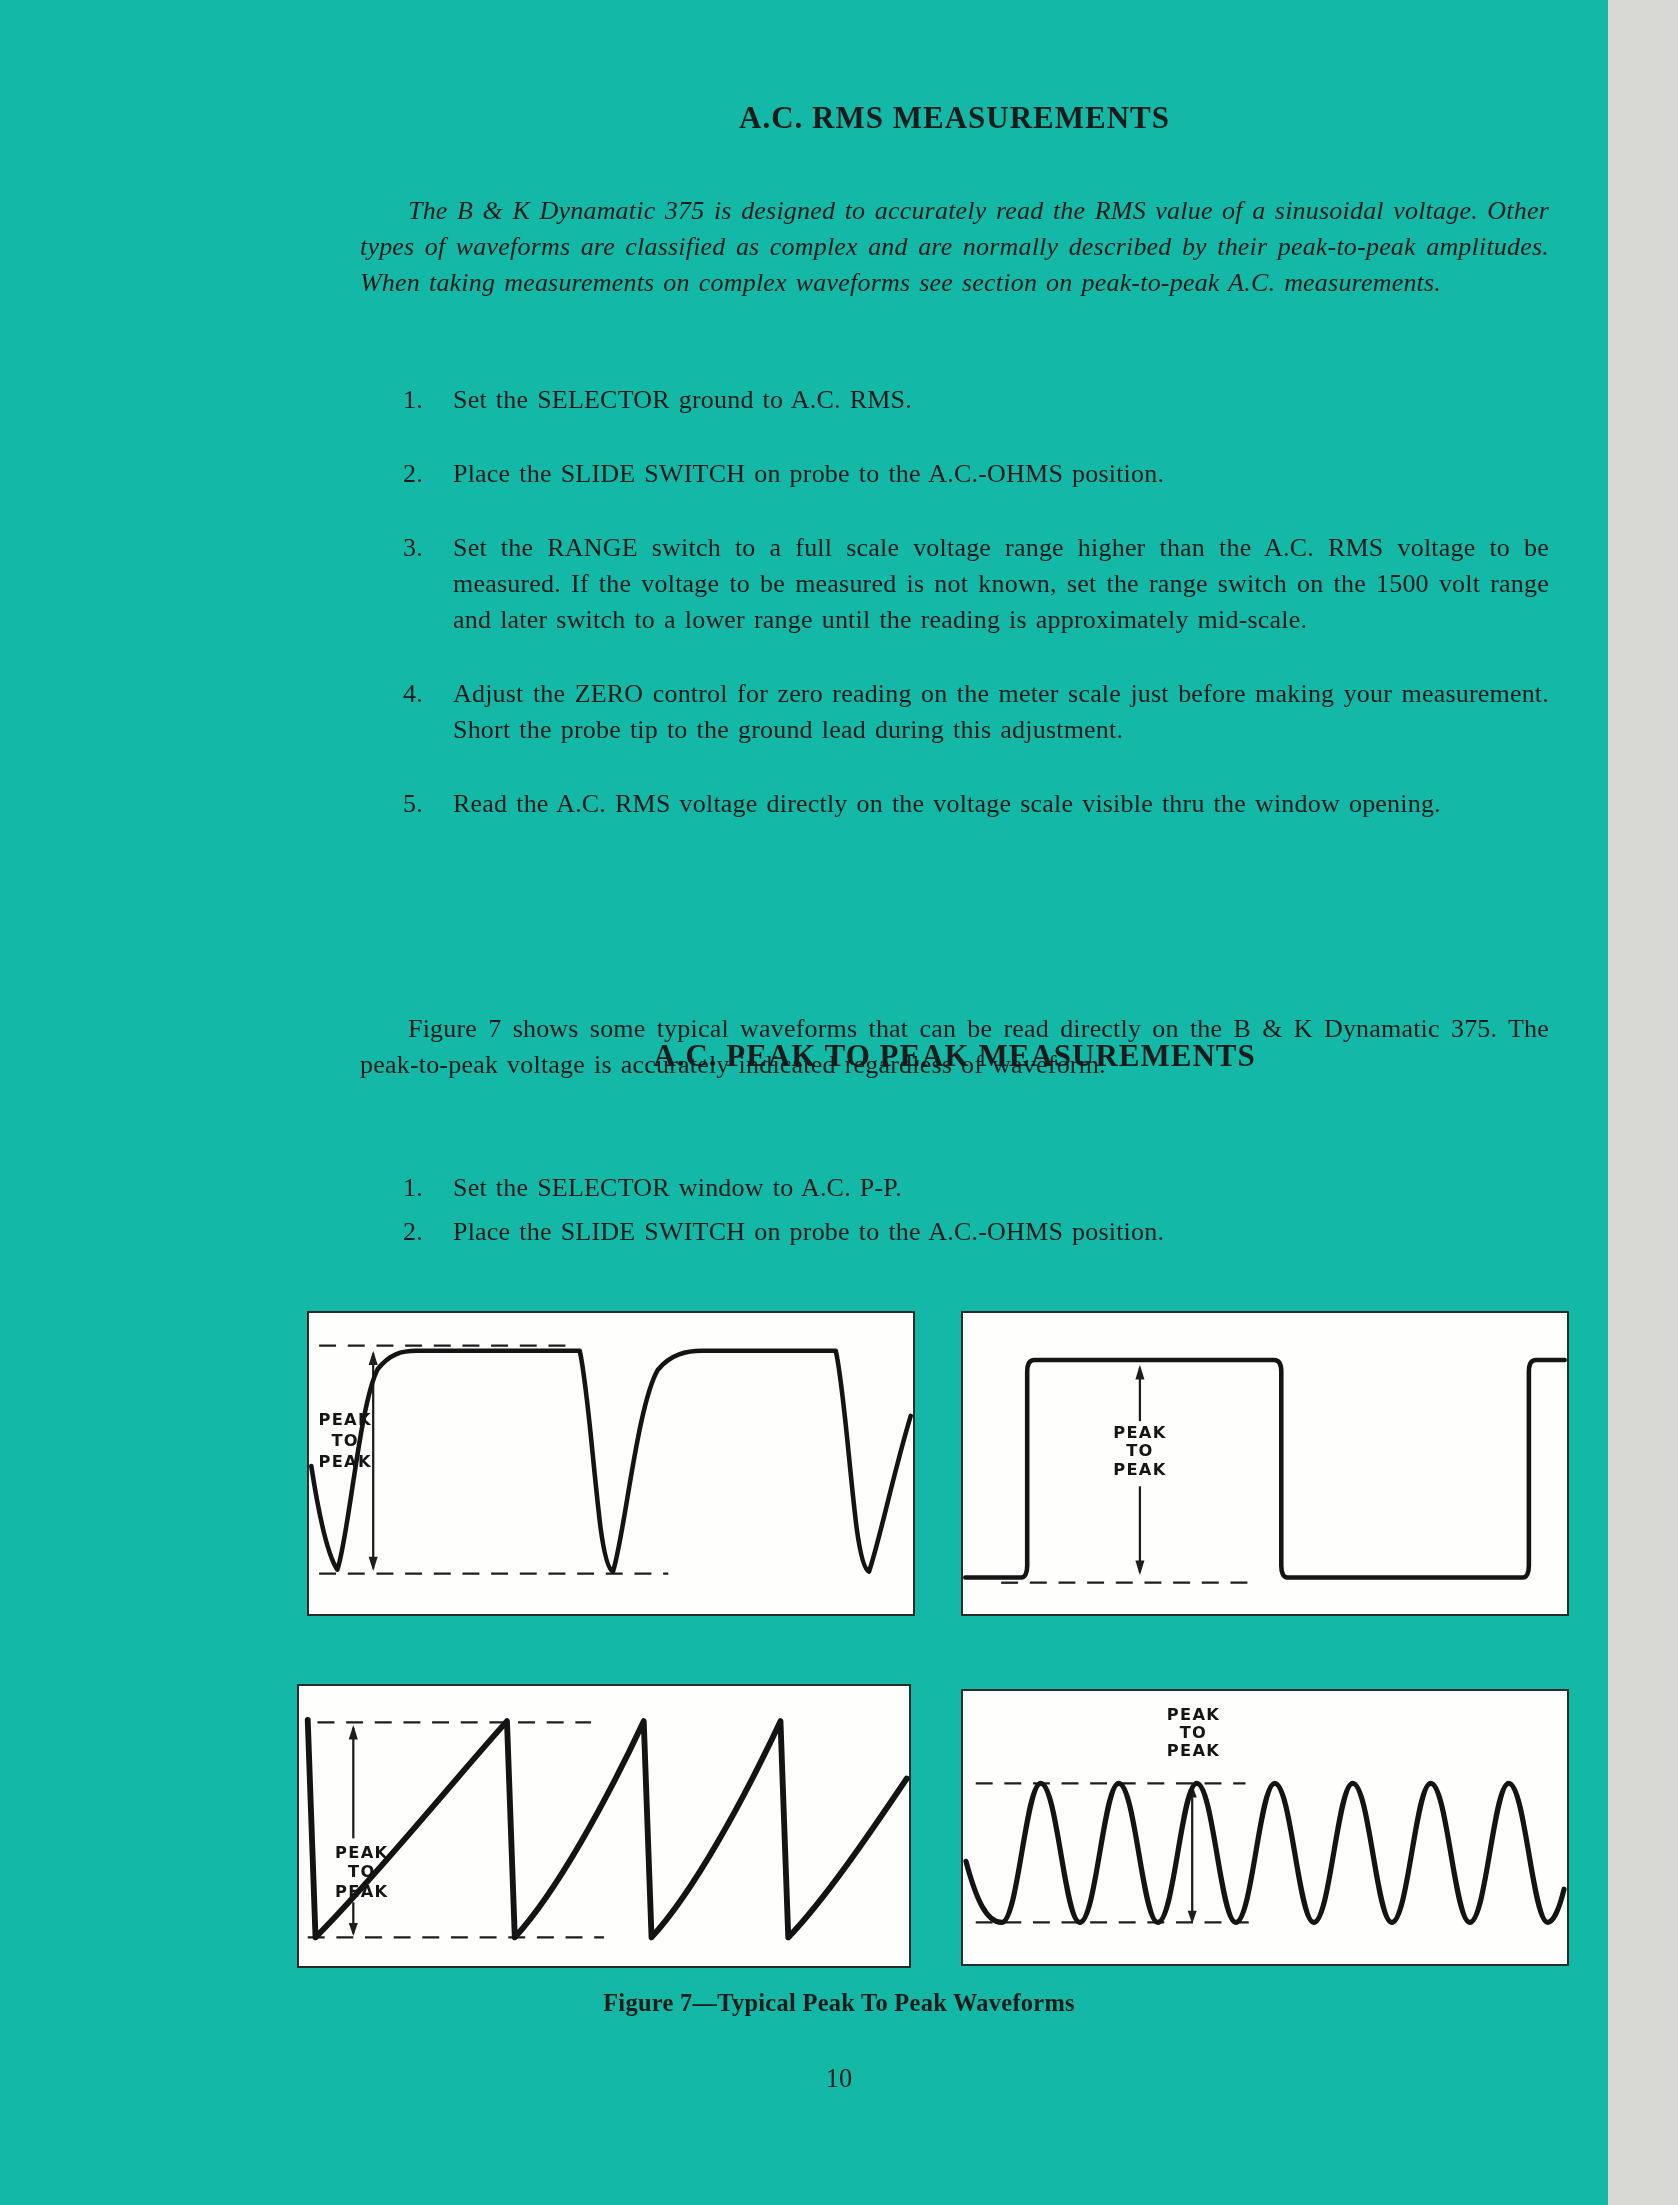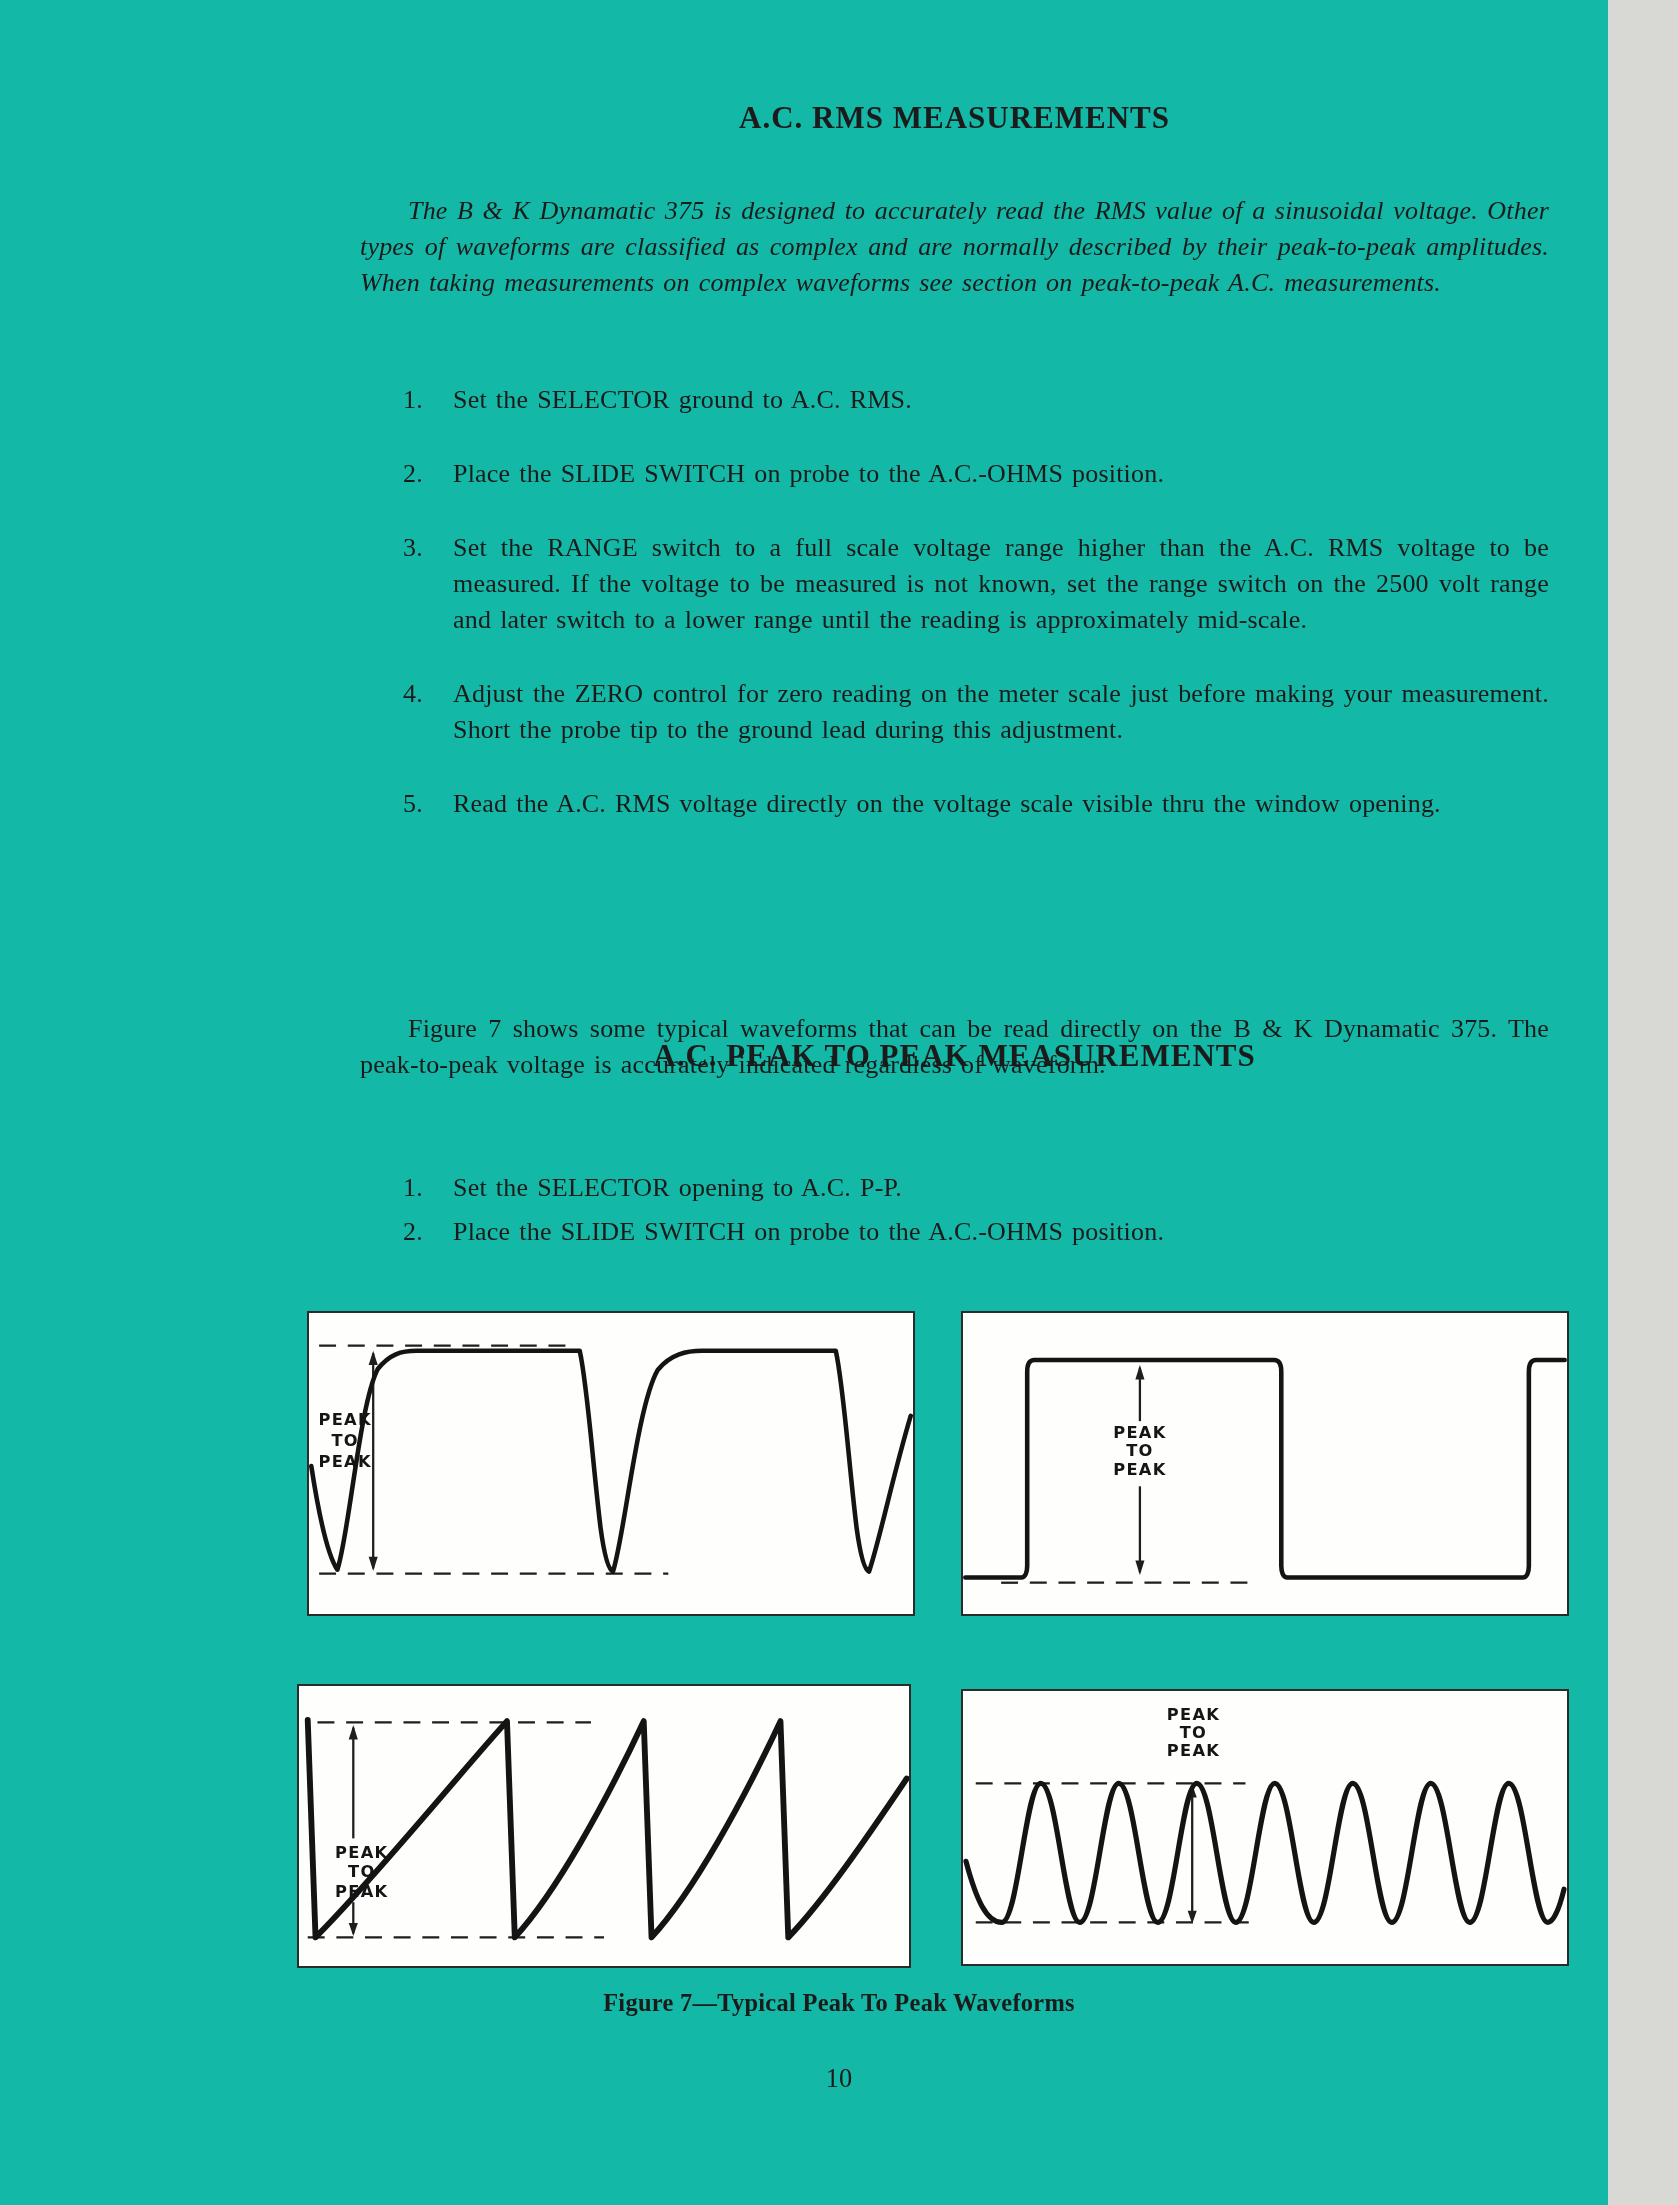--- a/index.html
+++ b/index.html
@@ -69,40 +69,40 @@
     <div class="step">
       <span class="step-num">1.</span>
       <div class="step-text">Set the SELECTOR ground to A.C. RMS.</div>
     </div>
     <div class="step">
       <span class="step-num">2.</span>
       <div class="step-text">Place the SLIDE SWITCH on probe to the A.C.-OHMS position.</div>
     </div>
     <div class="step">
       <span class="step-num">3.</span>
-      <div class="step-text">Set the RANGE switch to a full scale voltage range higher than the A.C. RMS voltage to be measured. If the voltage to be measured is not known, set the range switch on the 2500 volt range and later switch to a lower range until the reading is approximately mid-scale.</div>
+      <div class="step-text">Set the RANGE switch to a full scale voltage range higher than the A.C. RMS voltage to be measured. If the voltage to be measured is not known, set the range switch on the 1500 volt range and later switch to a lower range until the reading is approximately mid-scale.</div>
     </div>
     <div class="step">
       <span class="step-num">4.</span>
       <div class="step-text">Adjust the ZERO control for zero reading on the meter scale just before making your measurement. Short the probe tip to the ground lead during this adjustment.</div>
     </div>
     <div class="step">
       <span class="step-num">5.</span>
       <div class="step-text">Read the A.C. RMS voltage directly on the voltage scale visible thru the window opening.</div>
     </div>
   </div>
 
   <h1 class="section-title" style="top:1038px;">A.C. PEAK TO PEAK MEASUREMENTS</h1>
 
   <div class="body-text" style="top:1011px;">Figure 7 shows some typical waveforms that can be read directly on the B &amp; K Dynamatic 375. The peak-to-peak voltage is accurately indicated regardless of waveform.</div>
 
   <div class="steps tight" style="top:1170px;">
     <div class="step">
       <span class="step-num">1.</span>
-      <div class="step-text">Set the SELECTOR opening to A.C. P-P.</div>
+      <div class="step-text">Set the SELECTOR window to A.C. P-P.</div>
     </div>
     <div class="step">
       <span class="step-num">2.</span>
       <div class="step-text">Place the SLIDE SWITCH on probe to the A.C.-OHMS position.</div>
     </div>
   </div>
 
   <div class="panel" style="left:307px;top:1311px;width:608px;height:305px;">
     <svg viewBox="0 0 920 462">
       <line class="dash" x1="12" y1="50" x2="390" y2="50"></line>

